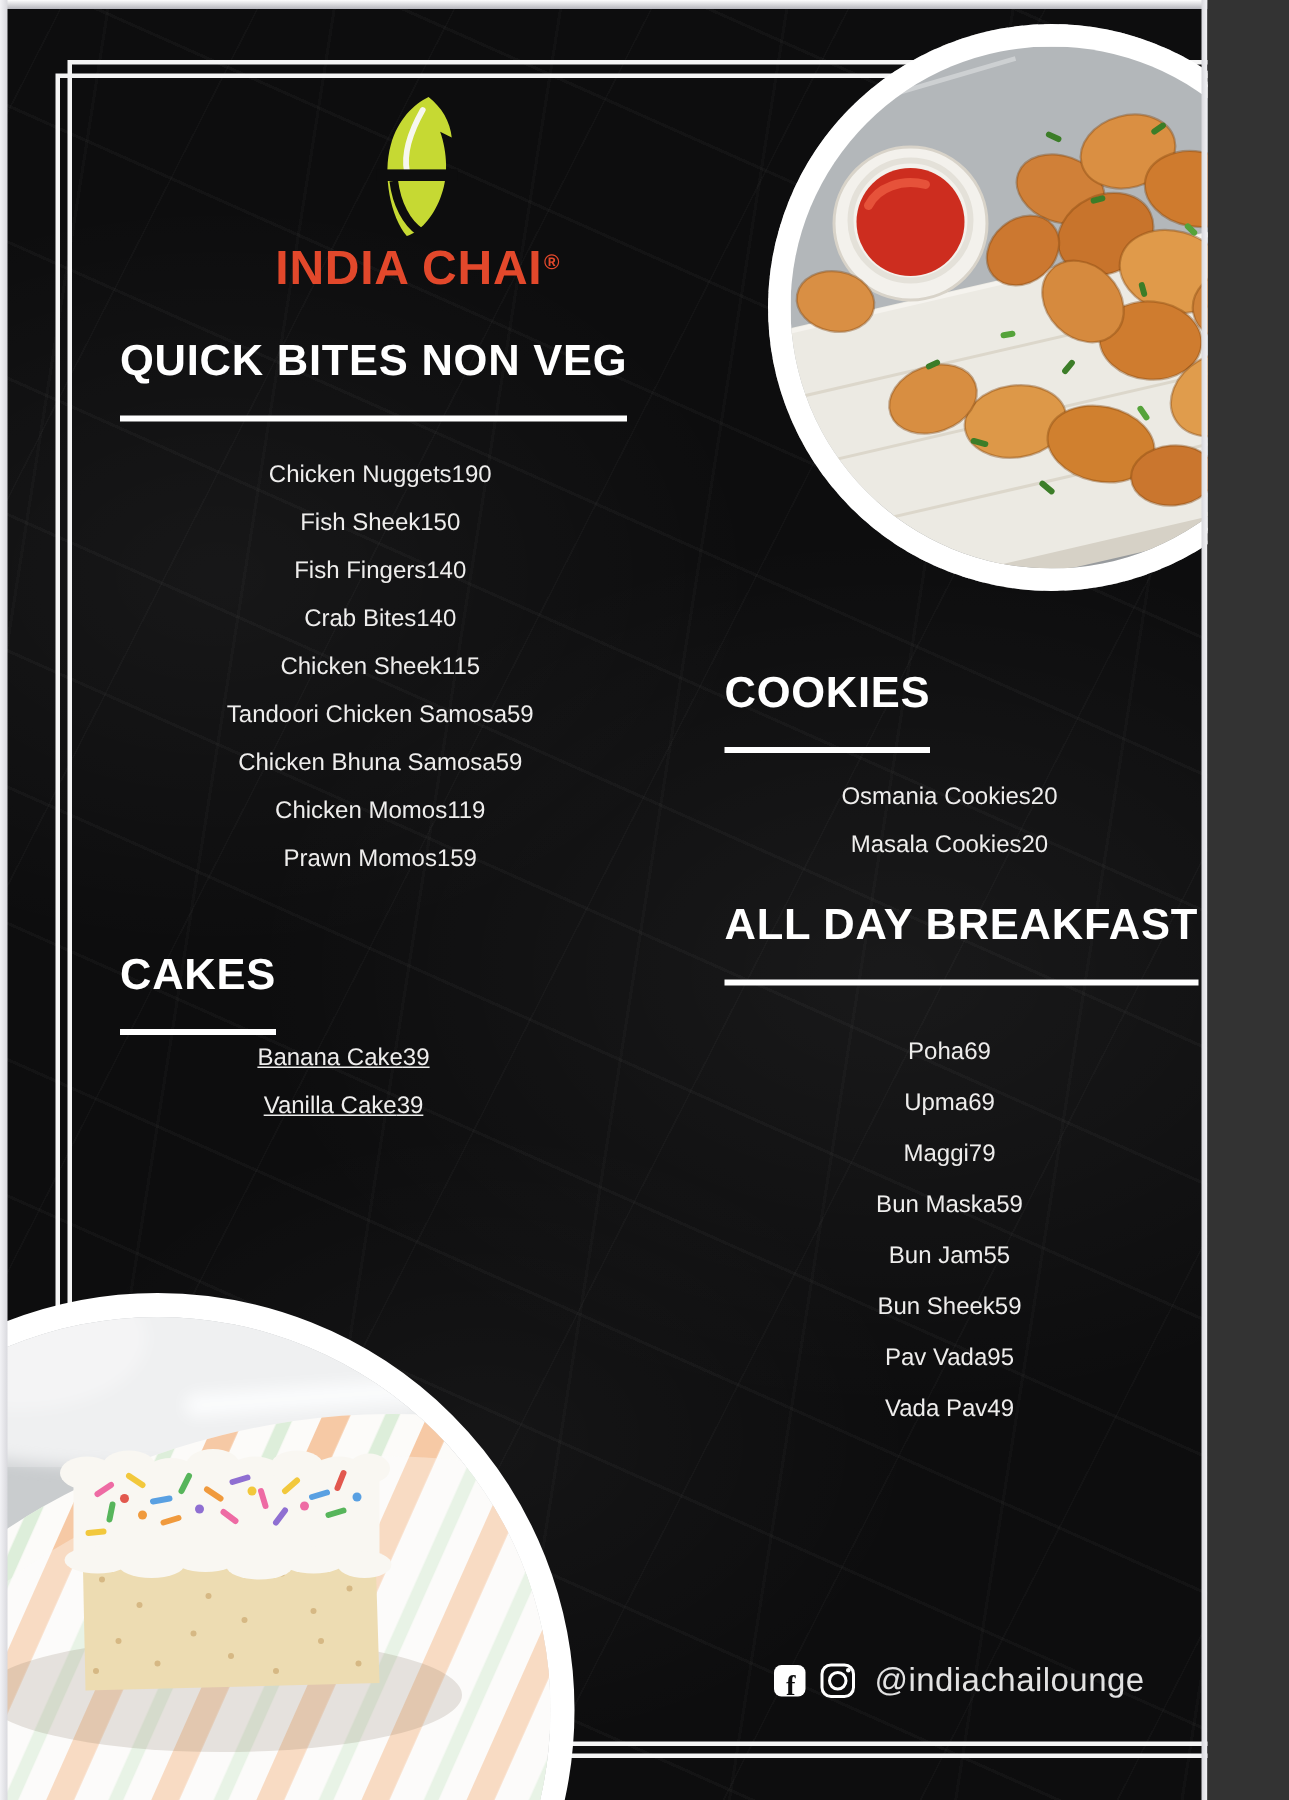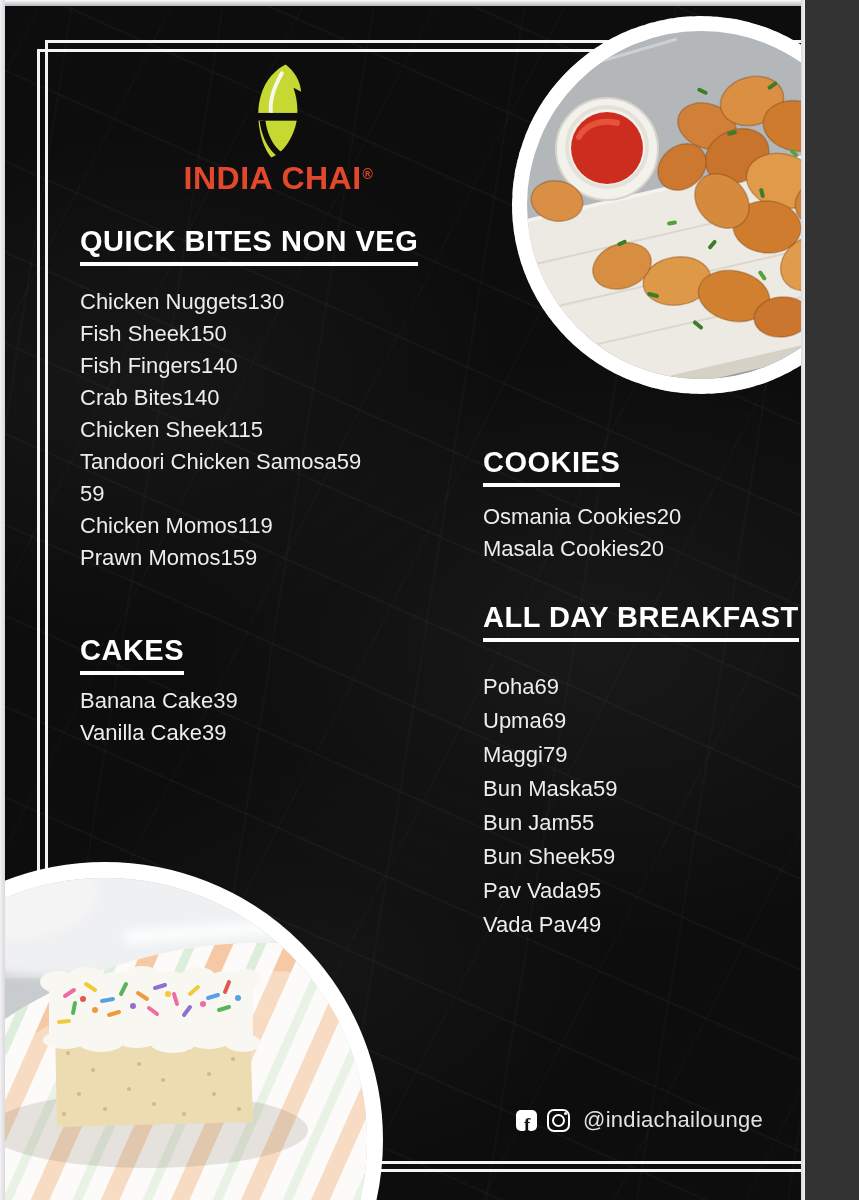--- a/index.html
+++ b/index.html
@@ -30,33 +30,33 @@
     position:absolute;left:128px;top:160px;width:300px;z-index:3;
     text-align:center;font-size:32px;font-weight:700;letter-spacing:.5px;
     color:#e2482b;white-space:nowrap;
   }
   .brand-name sup{font-size:14px;position:relative;top:2px;left:1px;}
   
   .section{position:absolute;z-index:3;color:#ededec;}
   .sec-title{margin:0;line-height:1;}
   .sec-title span{
     display:inline-block;color:#fff;font-size:29px;font-weight:700;letter-spacing:.5px;
-    padding-bottom:6px;border-bottom:4px solid #fff;white-space:nowrap;
+    padding-bottom:21px;border-bottom:4px solid #fff;white-space:nowrap;
   }
   .rows{margin:0;}
-  .row{display:flex;justify-content:flex-start;font-size:22px;color:#eeedec;}
+  .row{display:flex;justify-content:center;font-size:16px;color:#eeedec;}
   .col-left .row{height:32px;line-height:32px;}
   .col-right .row{height:34px;line-height:34px;}
   #sec-quick-bites{left:80px;top:227px;width:347px;}
   #sec-quick-bites .rows{margin-top:20px;}
   #sec-cookies{left:483px;top:448px;width:300px;}
   #sec-cookies .rows{margin-top:14px;}
   #sec-cookies .row{height:32px;line-height:32px;}
   #sec-cakes{left:80px;top:636px;width:298px;}
-  #sec-cakes .rows{margin-top:10px;}
+  #sec-cakes .rows{text-decoration:underline;}
   #sec-breakfast{left:483px;top:603px;width:300px;}
   #sec-breakfast .rows{margin-top:28px;}
   
   .photo{position:absolute;border-radius:50%;background:#fff;border:15px solid #fff;z-index:4;}
   .photo::after{content:"";position:absolute;inset:-9px;border-radius:50%;border:3px dashed rgba(255,255,255,.95);}
   .photo::before{content:"";position:absolute;inset:-15px;border-radius:50%;border:2px dashed rgba(255,255,255,.55);transform:rotate(17deg);}
   .photo .ph{position:absolute;inset:0;border-radius:50%;overflow:hidden;}
   #photo-nuggets{left:512px;top:16px;width:348px;height:348px;}
   #photo-cake{left:-173px;top:862px;width:524px;height:524px;border-width:16px;}
   
@@ -82,21 +82,21 @@
     <rect x="3" y="52" width="56" height="8" fill="#0d0d0e"></rect>
     <path d="M15 60 C17 76 24 89 33 95" stroke="#0d0d0e" stroke-width="6" fill="none"></path>
   </svg>
   <div class="brand-name"><span>INDIA CHAI</span><sup>®</sup></div>
 
   <div class="section col-left" id="sec-quick-bites">
     <h2 class="sec-title"><span>QUICK BITES NON VEG</span></h2>
     <div class="rows">
       <div class="row">
           <span>Chicken Nuggets</span>
-          <span>130</span>
+          <span>190</span>
         </div>
       <div class="row">
           <span>Fish Sheek</span>
           <span>150</span>
         </div>
       <div class="row">
           <span>Fish Fingers</span>
           <span>140</span>
         </div>
       <div class="row">
@@ -105,20 +105,21 @@
         </div>
       <div class="row">
           <span>Chicken Sheek</span>
           <span>115</span>
         </div>
       <div class="row">
           <span>Tandoori Chicken Samosa</span>
           <span>59</span>
         </div>
       <div class="row">
+          <span>Chicken Bhuna Samosa</span>
           <span>59</span>
         </div>
       <div class="row">
           <span>Chicken Momos</span>
           <span>119</span>
         </div>
       <div class="row">
           <span>Prawn Momos</span>
           <span>159</span>
         </div>

